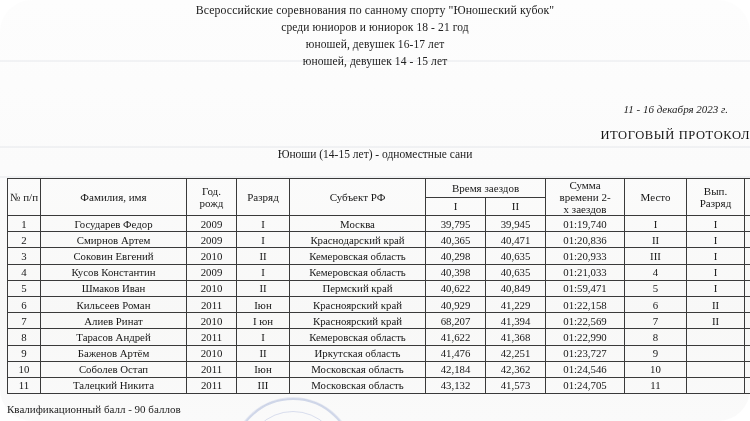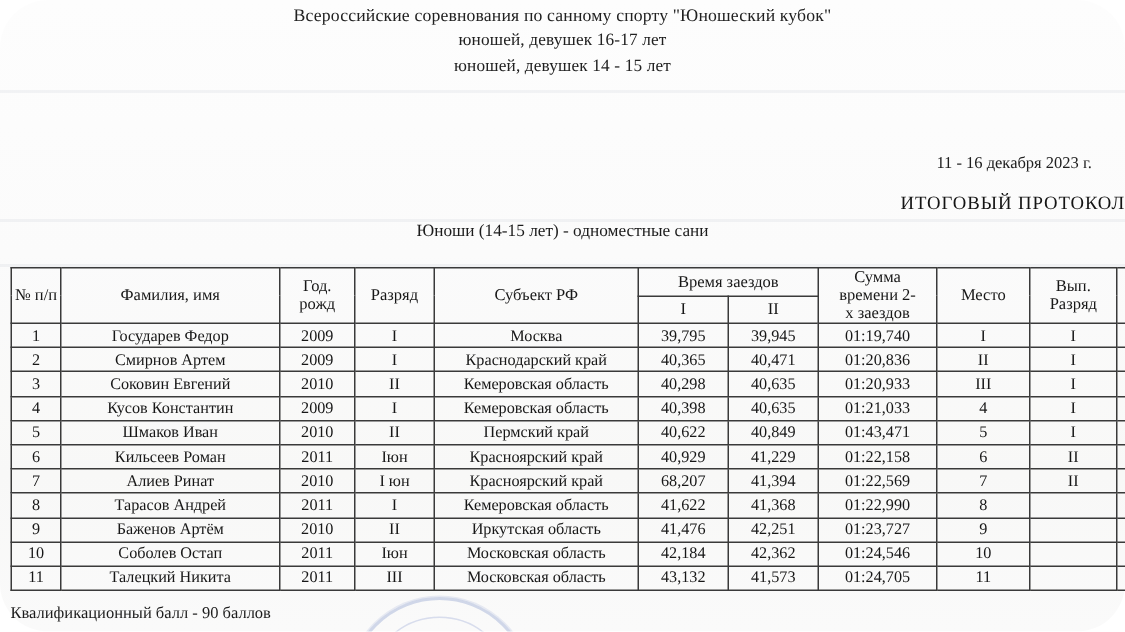--- a/index.html
+++ b/index.html
@@ -52,20 +52,21 @@
     font-size: 11px;
     line-height: 18px;
     color: #202020;
   }
   .dates {
     position: absolute;
     right: 22px;
     top: 103px;
     font-size: 11px;
     color: #202020;
+    font-style: italic;
   }
 
   .proto-title {
     position: absolute;
     left: 0; right: 0;
     top: 128px;
     text-align: right;
     font-size: 12.5px;
     letter-spacing: 0.6px;
     color: #141414;
@@ -153,20 +154,21 @@
 <body>
 
 <div class="page">
 
   <div class="scan-band" style="top:60px;"></div>
   <div class="scan-band" style="top:146px;"></div>
   <div class="scan-band" style="top:176px;"></div>
 
   <div class="hdr-block">
     <div class="hdr-line l1">Всероссийские соревнования по санному спорту "Юношеский кубок"</div>
+    <div class="hdr-line">среди юниоров и юниорок 18 - 21 год</div>
     <div class="hdr-line">юношей, девушек 16-17 лет</div>
     <div class="hdr-line">юношей, девушек 14 - 15  лет</div>
   </div>
 
 
   <div class="dates">11 - 16 декабря 2023 г.</div>
 
   <div class="proto-title">ИТОГОВЫЙ ПРОТОКОЛ</div>
   <div class="proto-sub">Юноши (14-15 лет)  - одноместные сани</div>
 
@@ -267,21 +269,21 @@
             <td class="num">12</td>
           </tr>
           <tr>
             <td class="num">5</td>
             <td class="name">Шмаков Иван</td>
             <td class="num">2010</td>
             <td class="num">II</td>
             <td class="num">Пермский край</td>
             <td class="num">40,622</td>
             <td class="num">40,849</td>
-            <td class="num">01:43,471</td>
+            <td class="num">01:59,471</td>
             <td class="num">5</td>
             <td class="num">I</td>
             <td class="num">11</td>
           </tr>
           <tr>
             <td class="num">6</td>
             <td class="name">Кильсеев Роман</td>
             <td class="num">2011</td>
             <td class="num">Iюн</td>
             <td class="num">Красноярский край</td>

